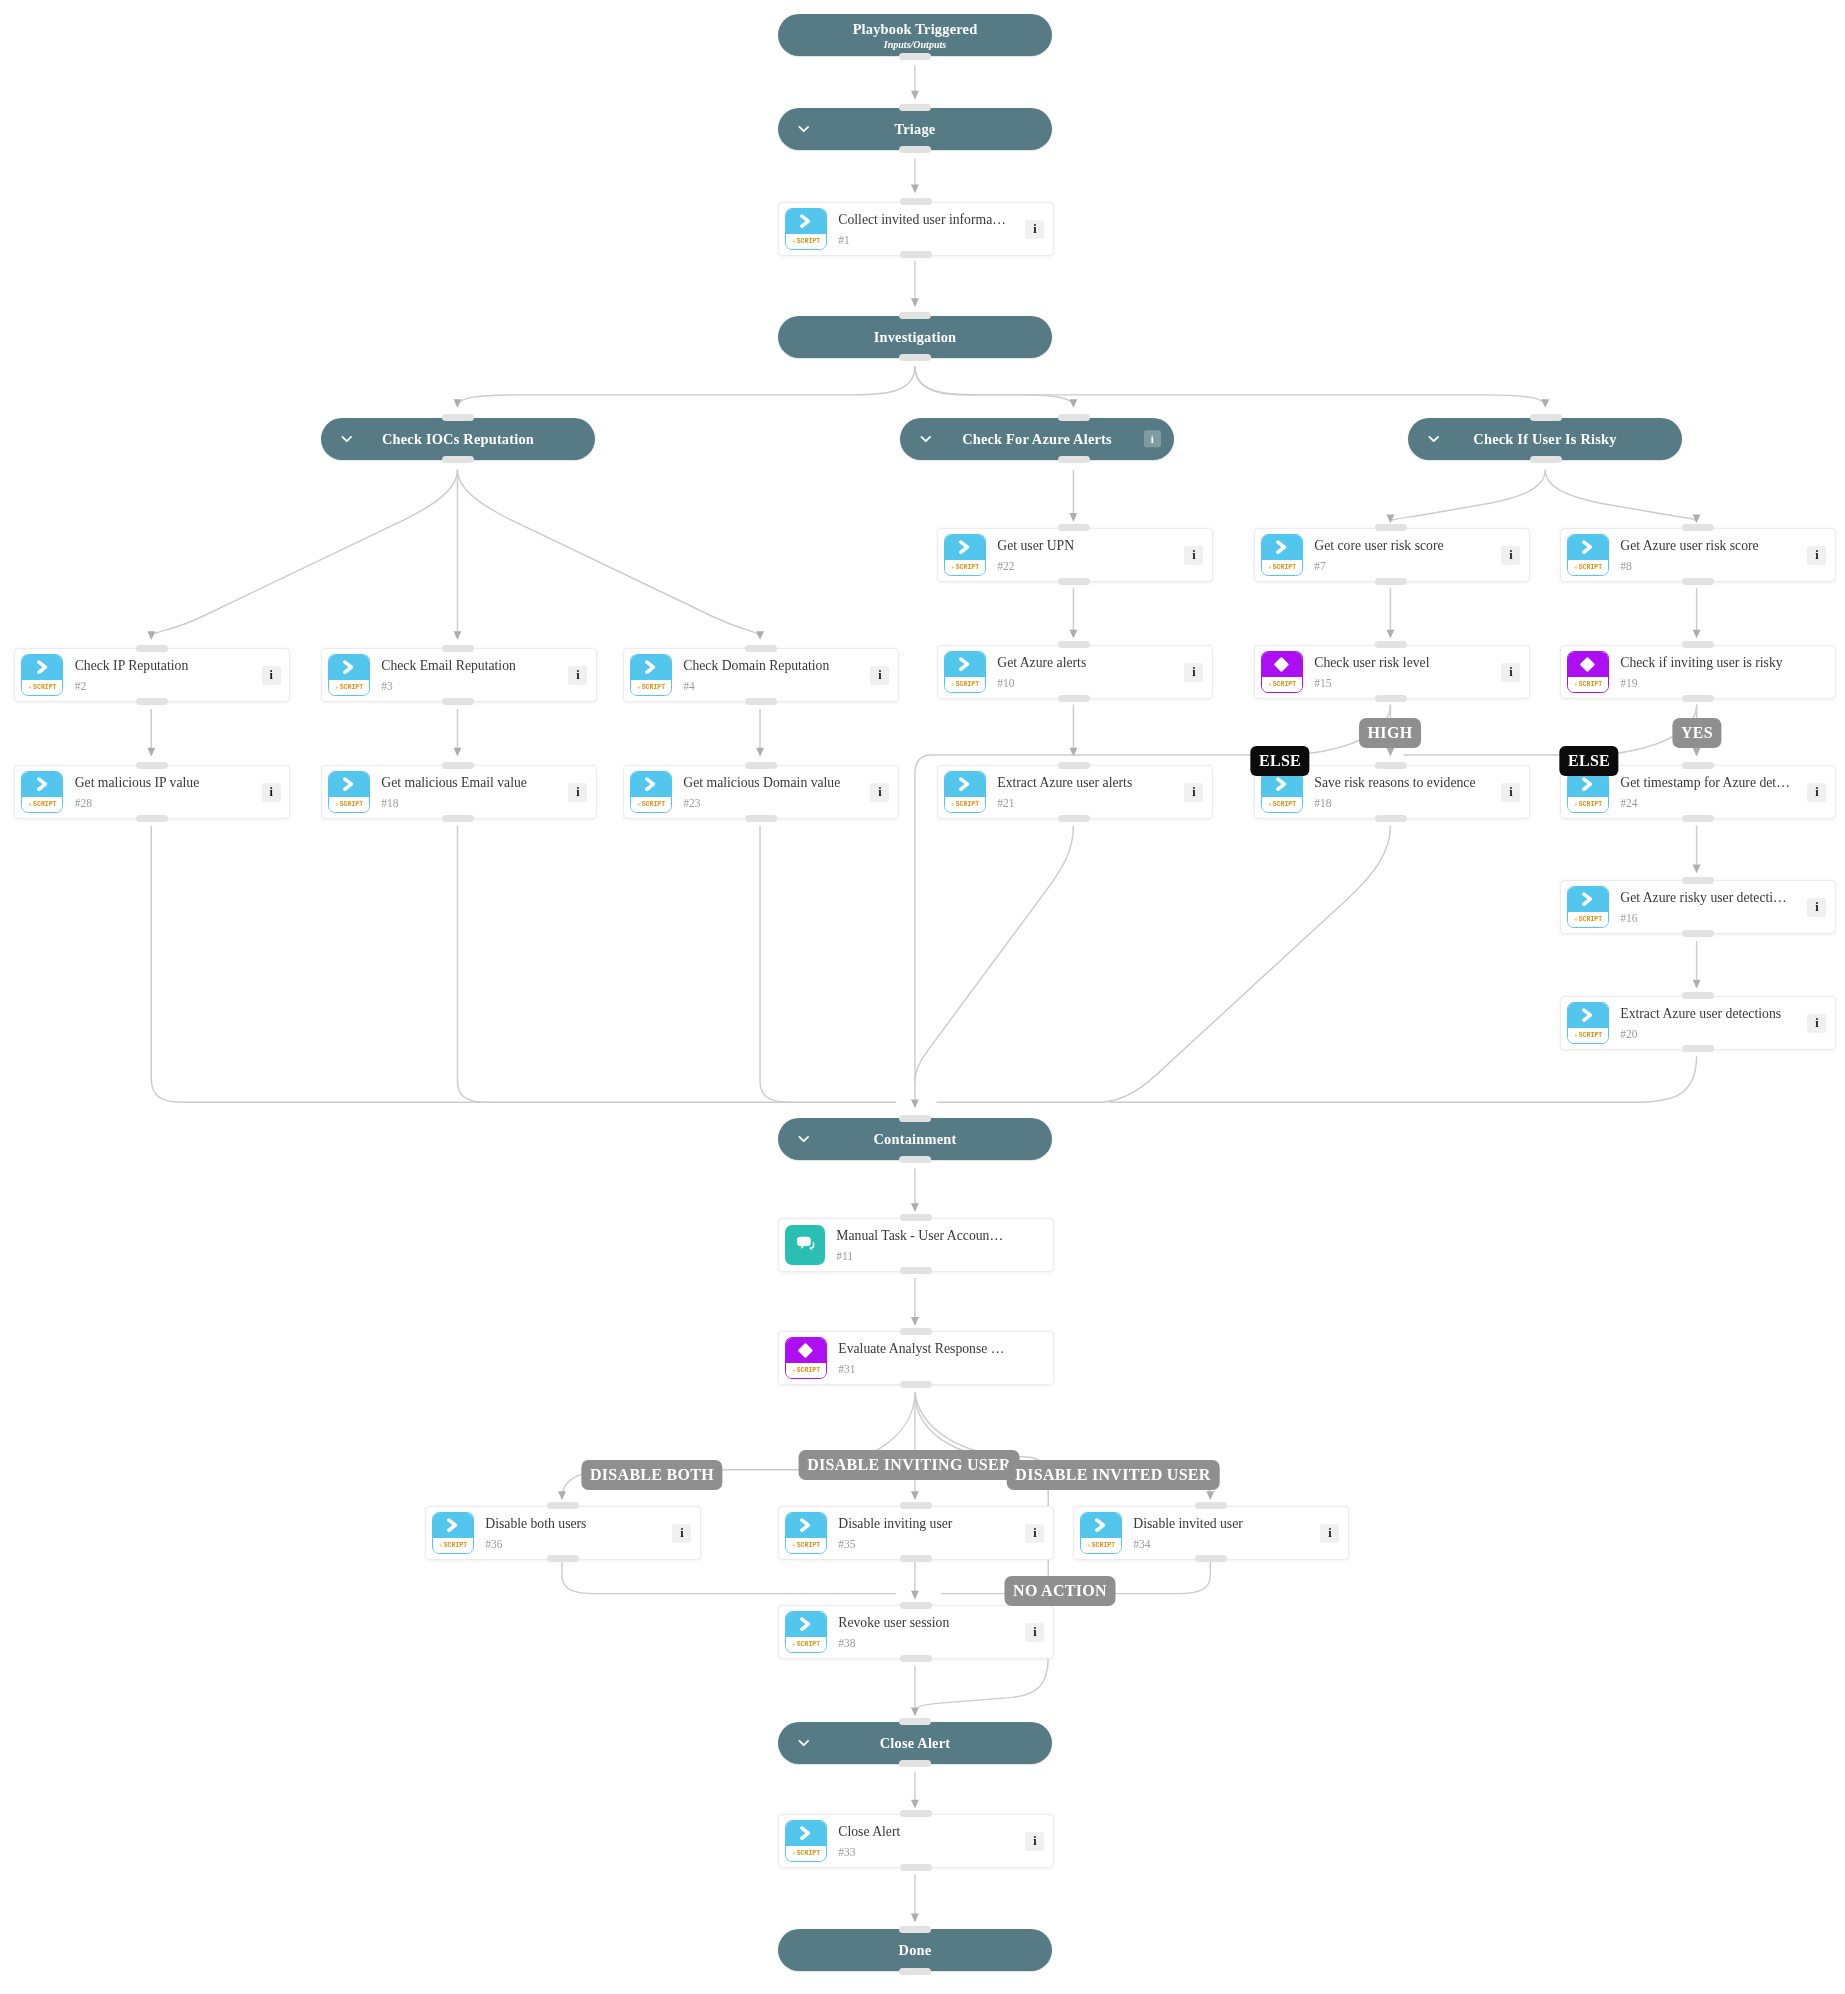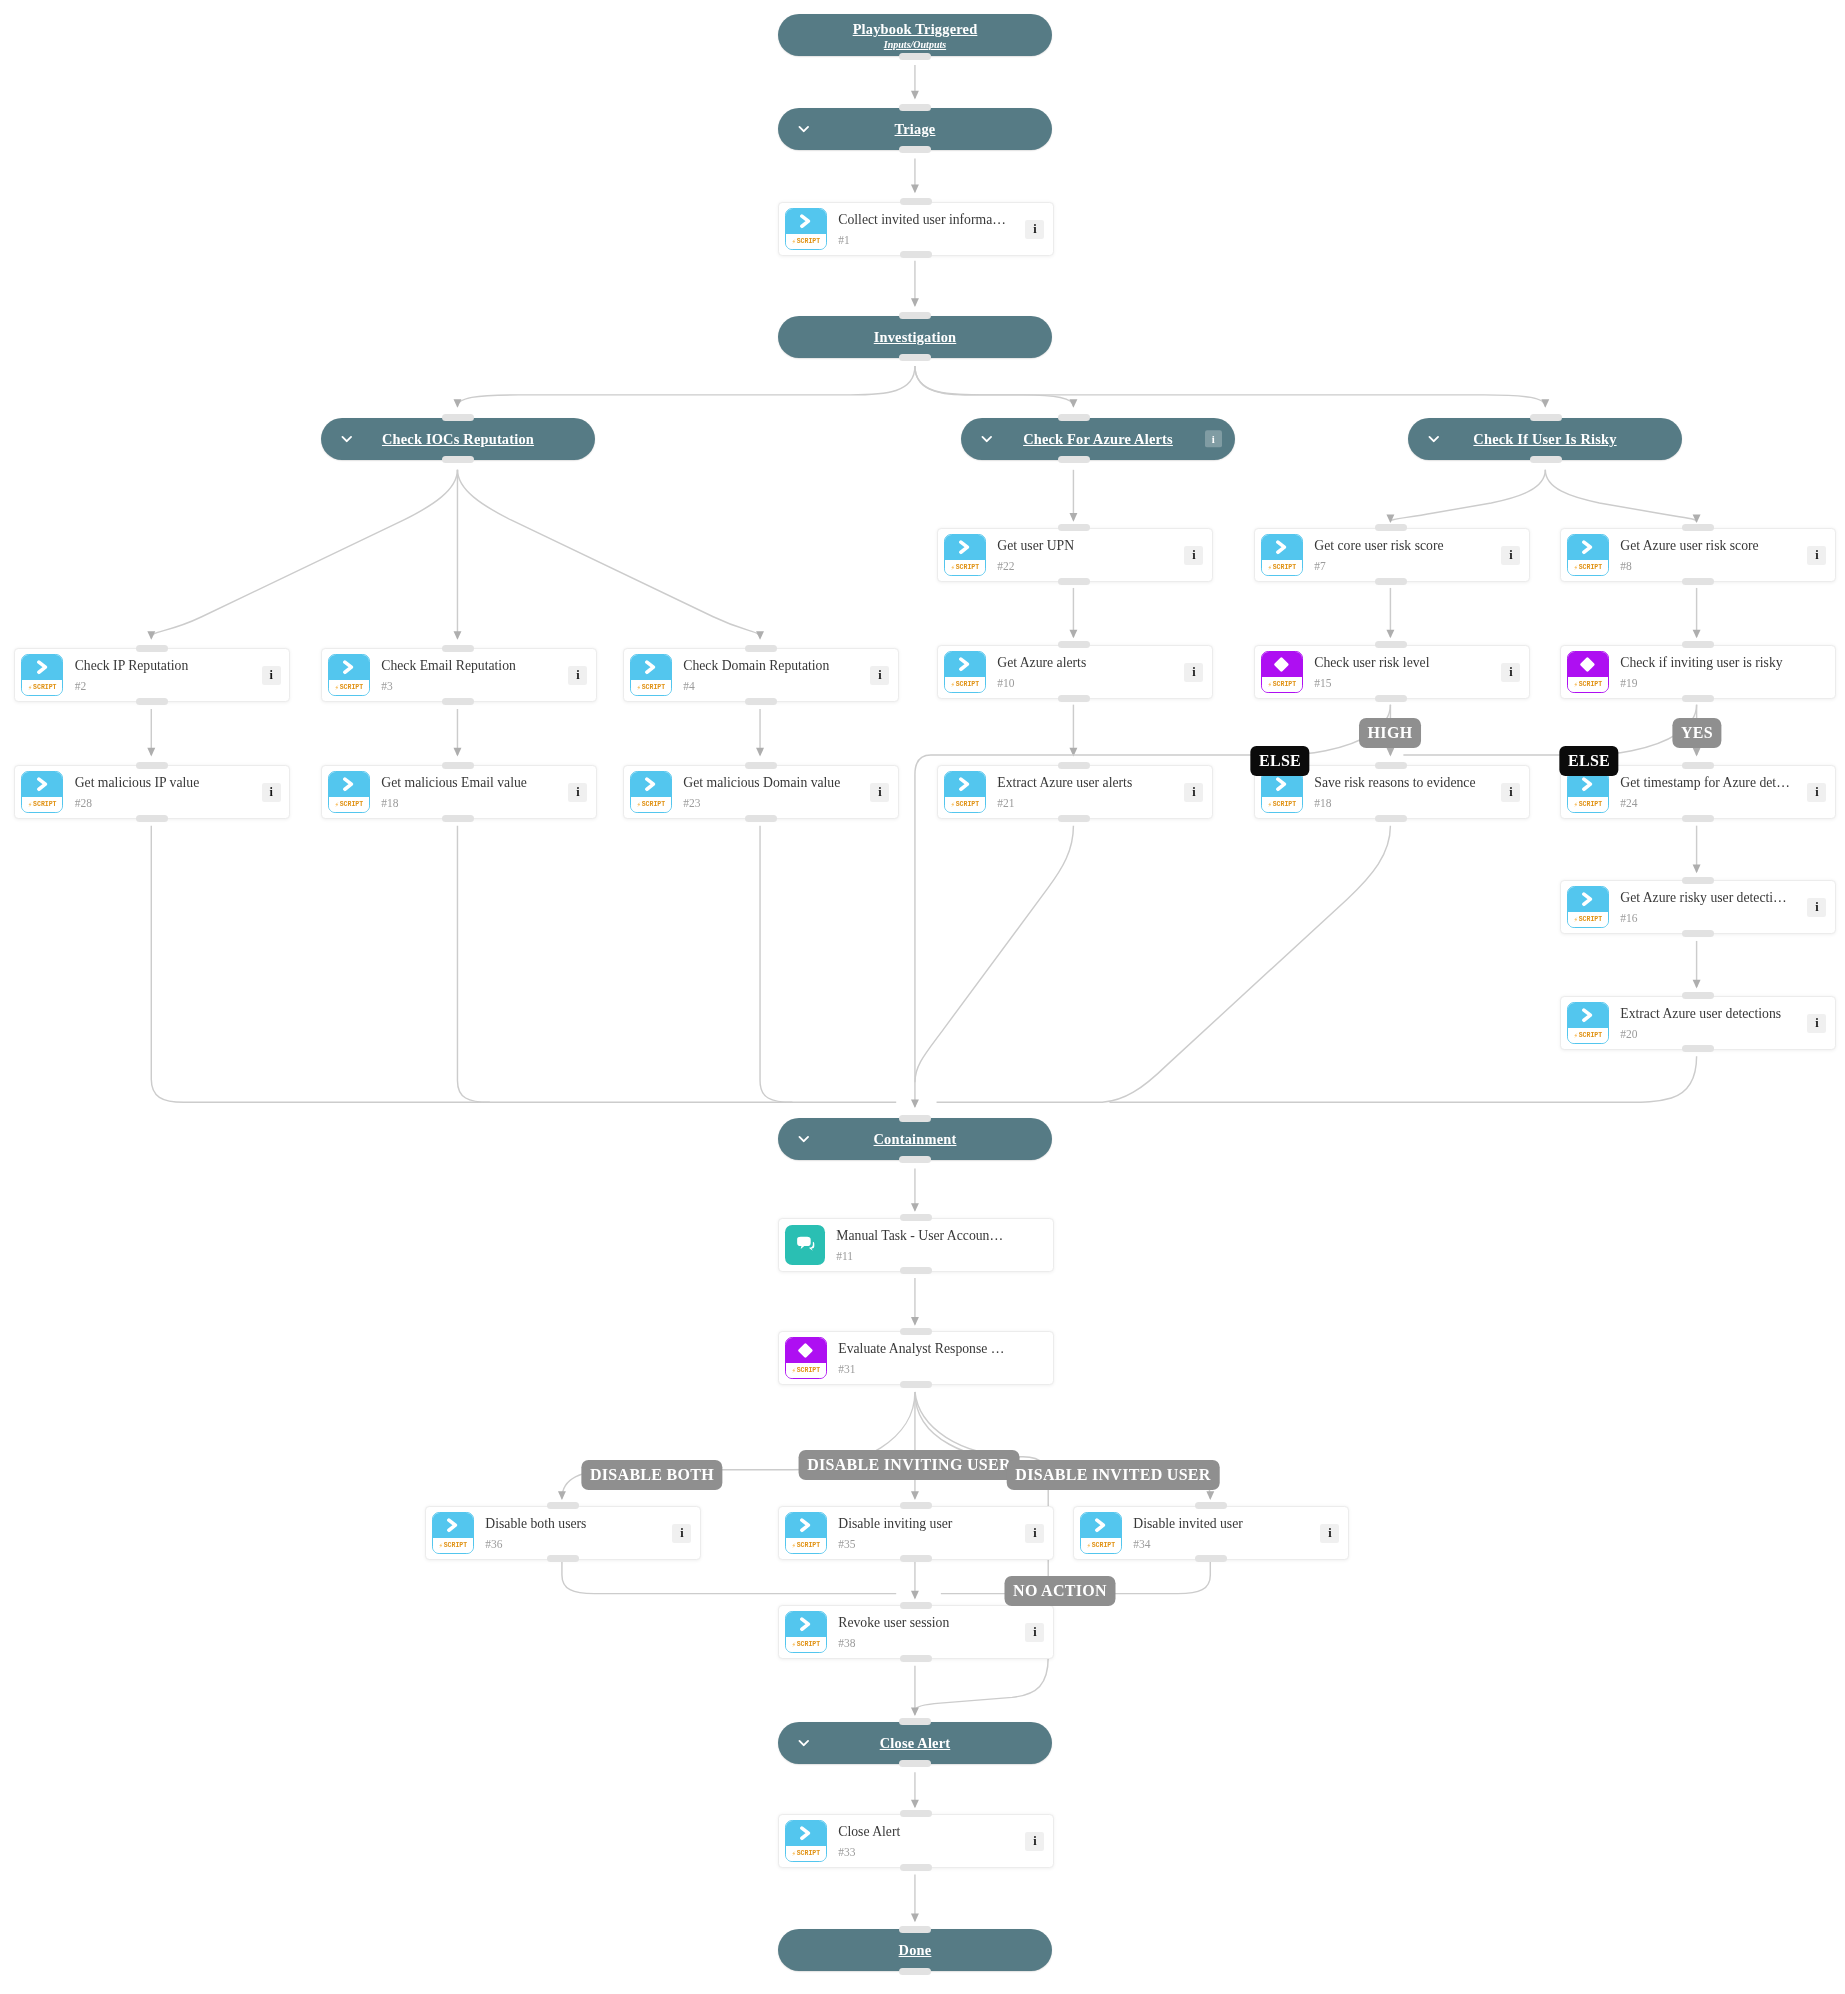--- a/index.html
+++ b/index.html
@@ -2,21 +2,21 @@
 <html style="font-size:11.5px"><head>
 <meta charset="utf-8">
 <style>
   html,body{margin:0;padding:0;background:#ffffff;}
   #canvas{position:relative;width:1845px;height:1995px;background:#ffffff;overflow:hidden;
           font-family:"Liberation Serif",serif;}
   #edges{position:absolute;left:0;top:0;z-index:1;}
   
   .pill{position:absolute;width:274px;height:42px;background:#567b85;border-radius:21px;
         display:flex;flex-direction:column;align-items:center;justify-content:center;
-        color:#fff;z-index:2;box-shadow:0 0.7px 1.4px rgba(0,0,0,.15);text-decoration:underline;}
+        color:#fff;z-index:2;box-shadow:0 0.7px 1.4px rgba(0,0,0,.15);}
   .ptitle{font-weight:700;font-size:14.4px;letter-spacing:0.2px;}
   .psub{font-style:italic;font-weight:700;font-size:10px;margin-top:0.7px;}
   .pchev{position:absolute;left:20px;top:50%;transform:translateY(-50%);width:11.5px;height:7.2px;}
   .pinfo{position:absolute;right:13px;top:50%;transform:translateY(-50%);width:17.3px;height:17.3px;
          background:rgba(255,255,255,.25);border-radius:2.2px;display:flex;align-items:center;
          justify-content:center;font-weight:700;font-size:10.8px;color:#fff;}
   
   .card{position:absolute;width:274px;height:52px;background:#fff;border:0.7px solid #ececec;
         border-radius:4.3px;box-shadow:0 0.7px 3.6px rgba(0,0,0,.06);display:flex;align-items:center;
         z-index:2;}
@@ -124,21 +124,21 @@
     <div class="ptitle">Investigation</div>
   </div>
 
   <div class="pill" style="left:321px;top:418px">
     <svg class="pchev" viewBox="0 0 16 10">
         <path d="M2,2 L8,8 L14,2" stroke="#fff" stroke-width="2.5" fill="none" stroke-linecap="round"></path>
       </svg>
     <div class="ptitle">Check IOCs Reputation</div>
   </div>
 
-  <div class="pill" style="left:961px;top:418px">
+  <div class="pill" style="left:900px;top:418px">
     <svg class="pchev" viewBox="0 0 16 10">
         <path d="M2,2 L8,8 L14,2" stroke="#fff" stroke-width="2.5" fill="none" stroke-linecap="round"></path>
       </svg>
     <div class="ptitle">Check For Azure Alerts</div>
     <div class="pinfo">i</div>
   </div>
 
   <div class="pill" style="left:1408px;top:418px">
     <svg class="pchev" viewBox="0 0 16 10">
         <path d="M2,2 L8,8 L14,2" stroke="#fff" stroke-width="2.5" fill="none" stroke-linecap="round"></path>

